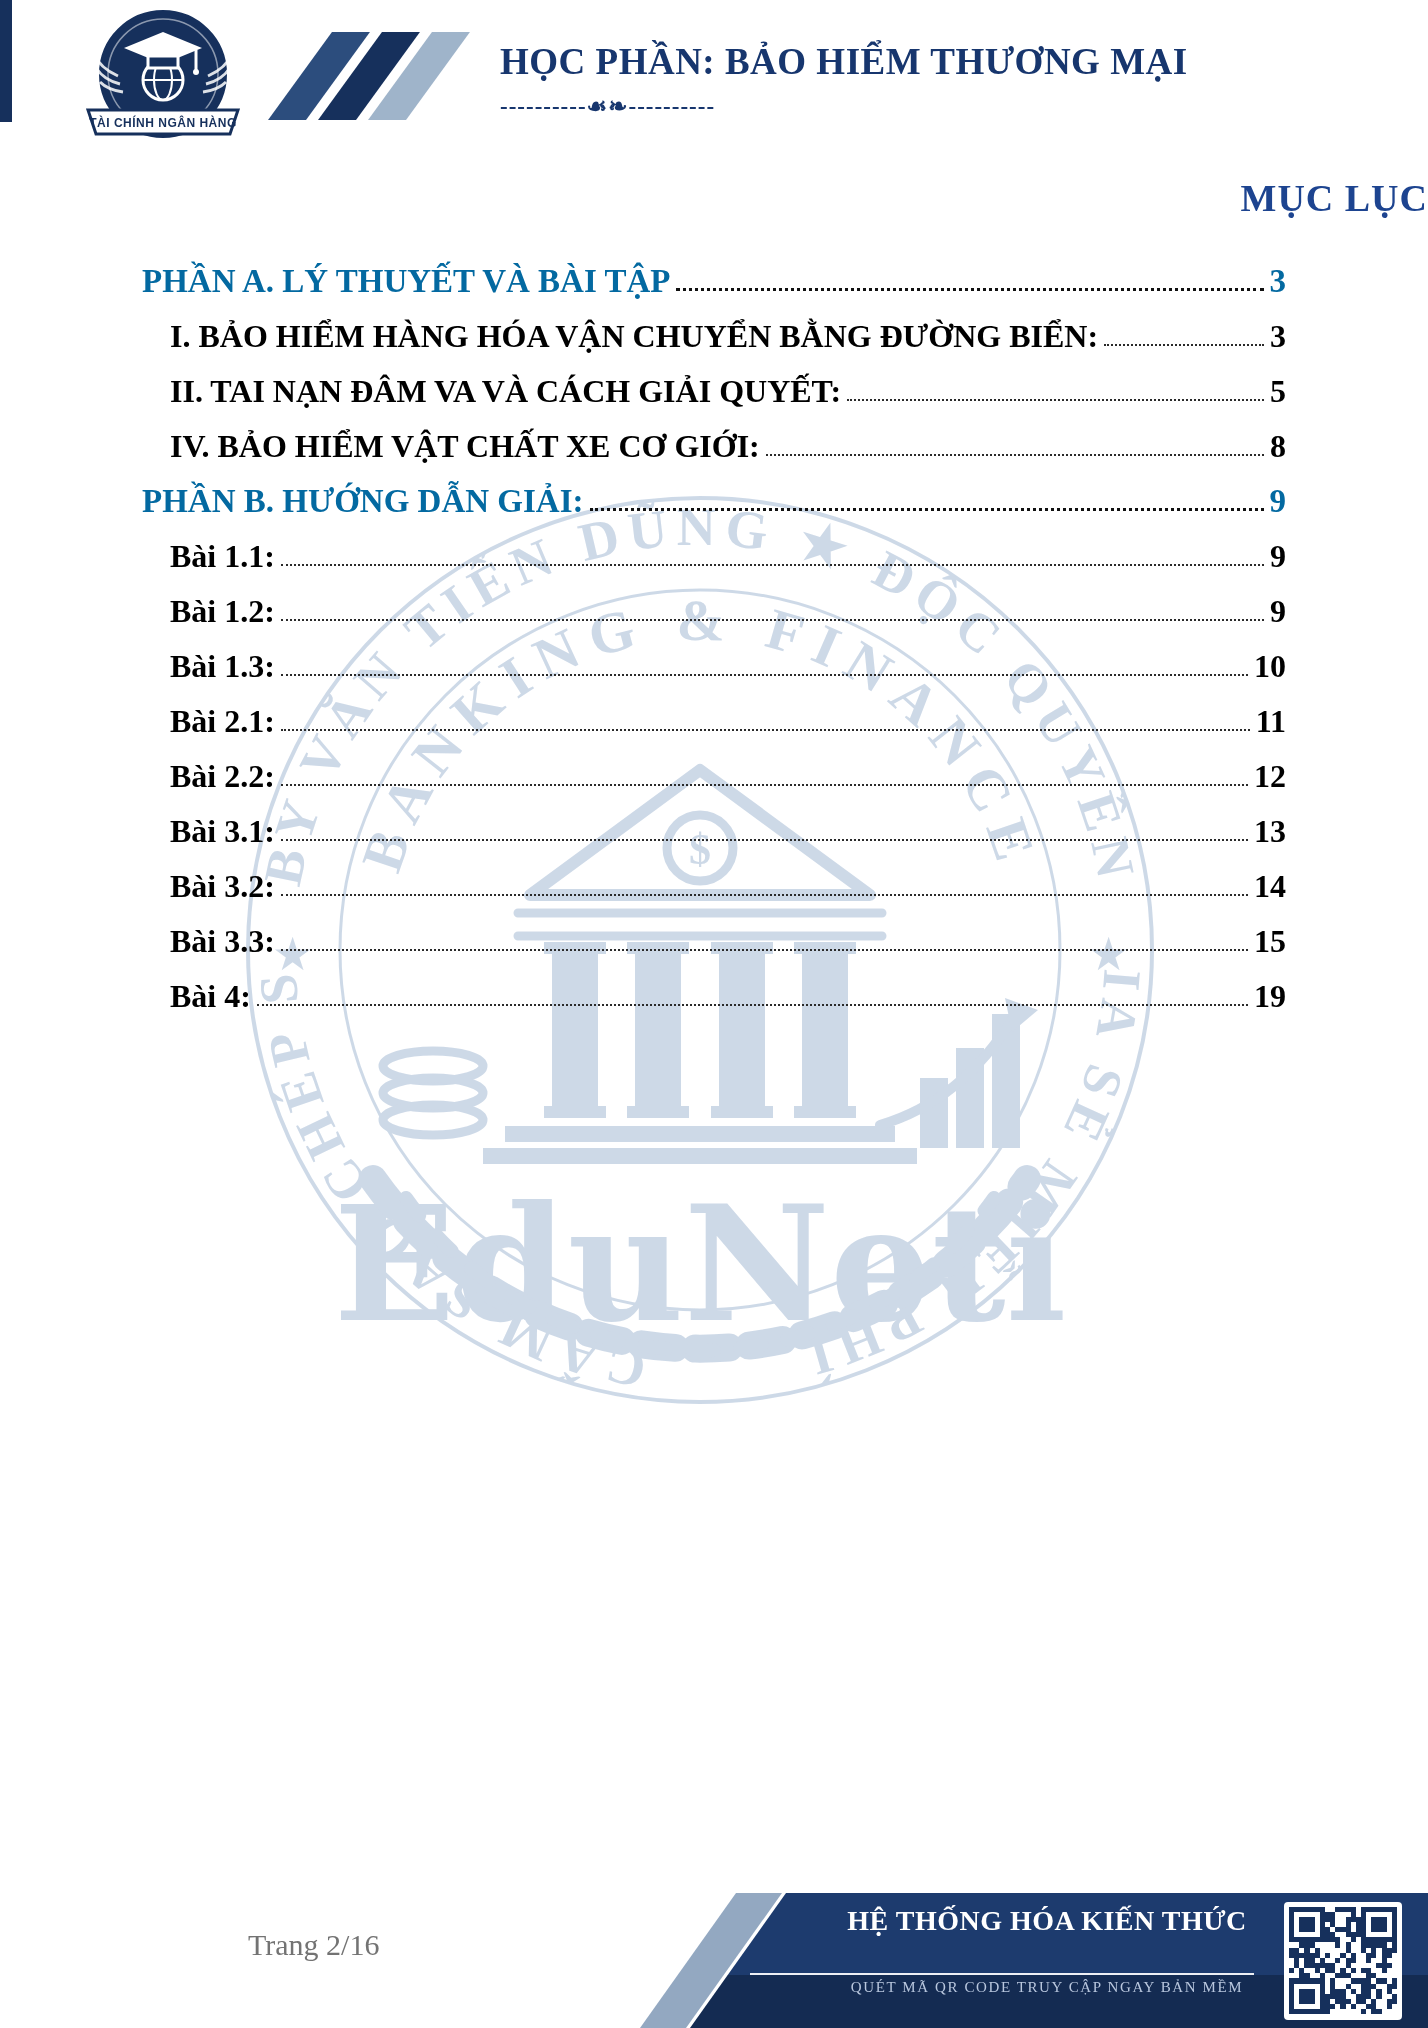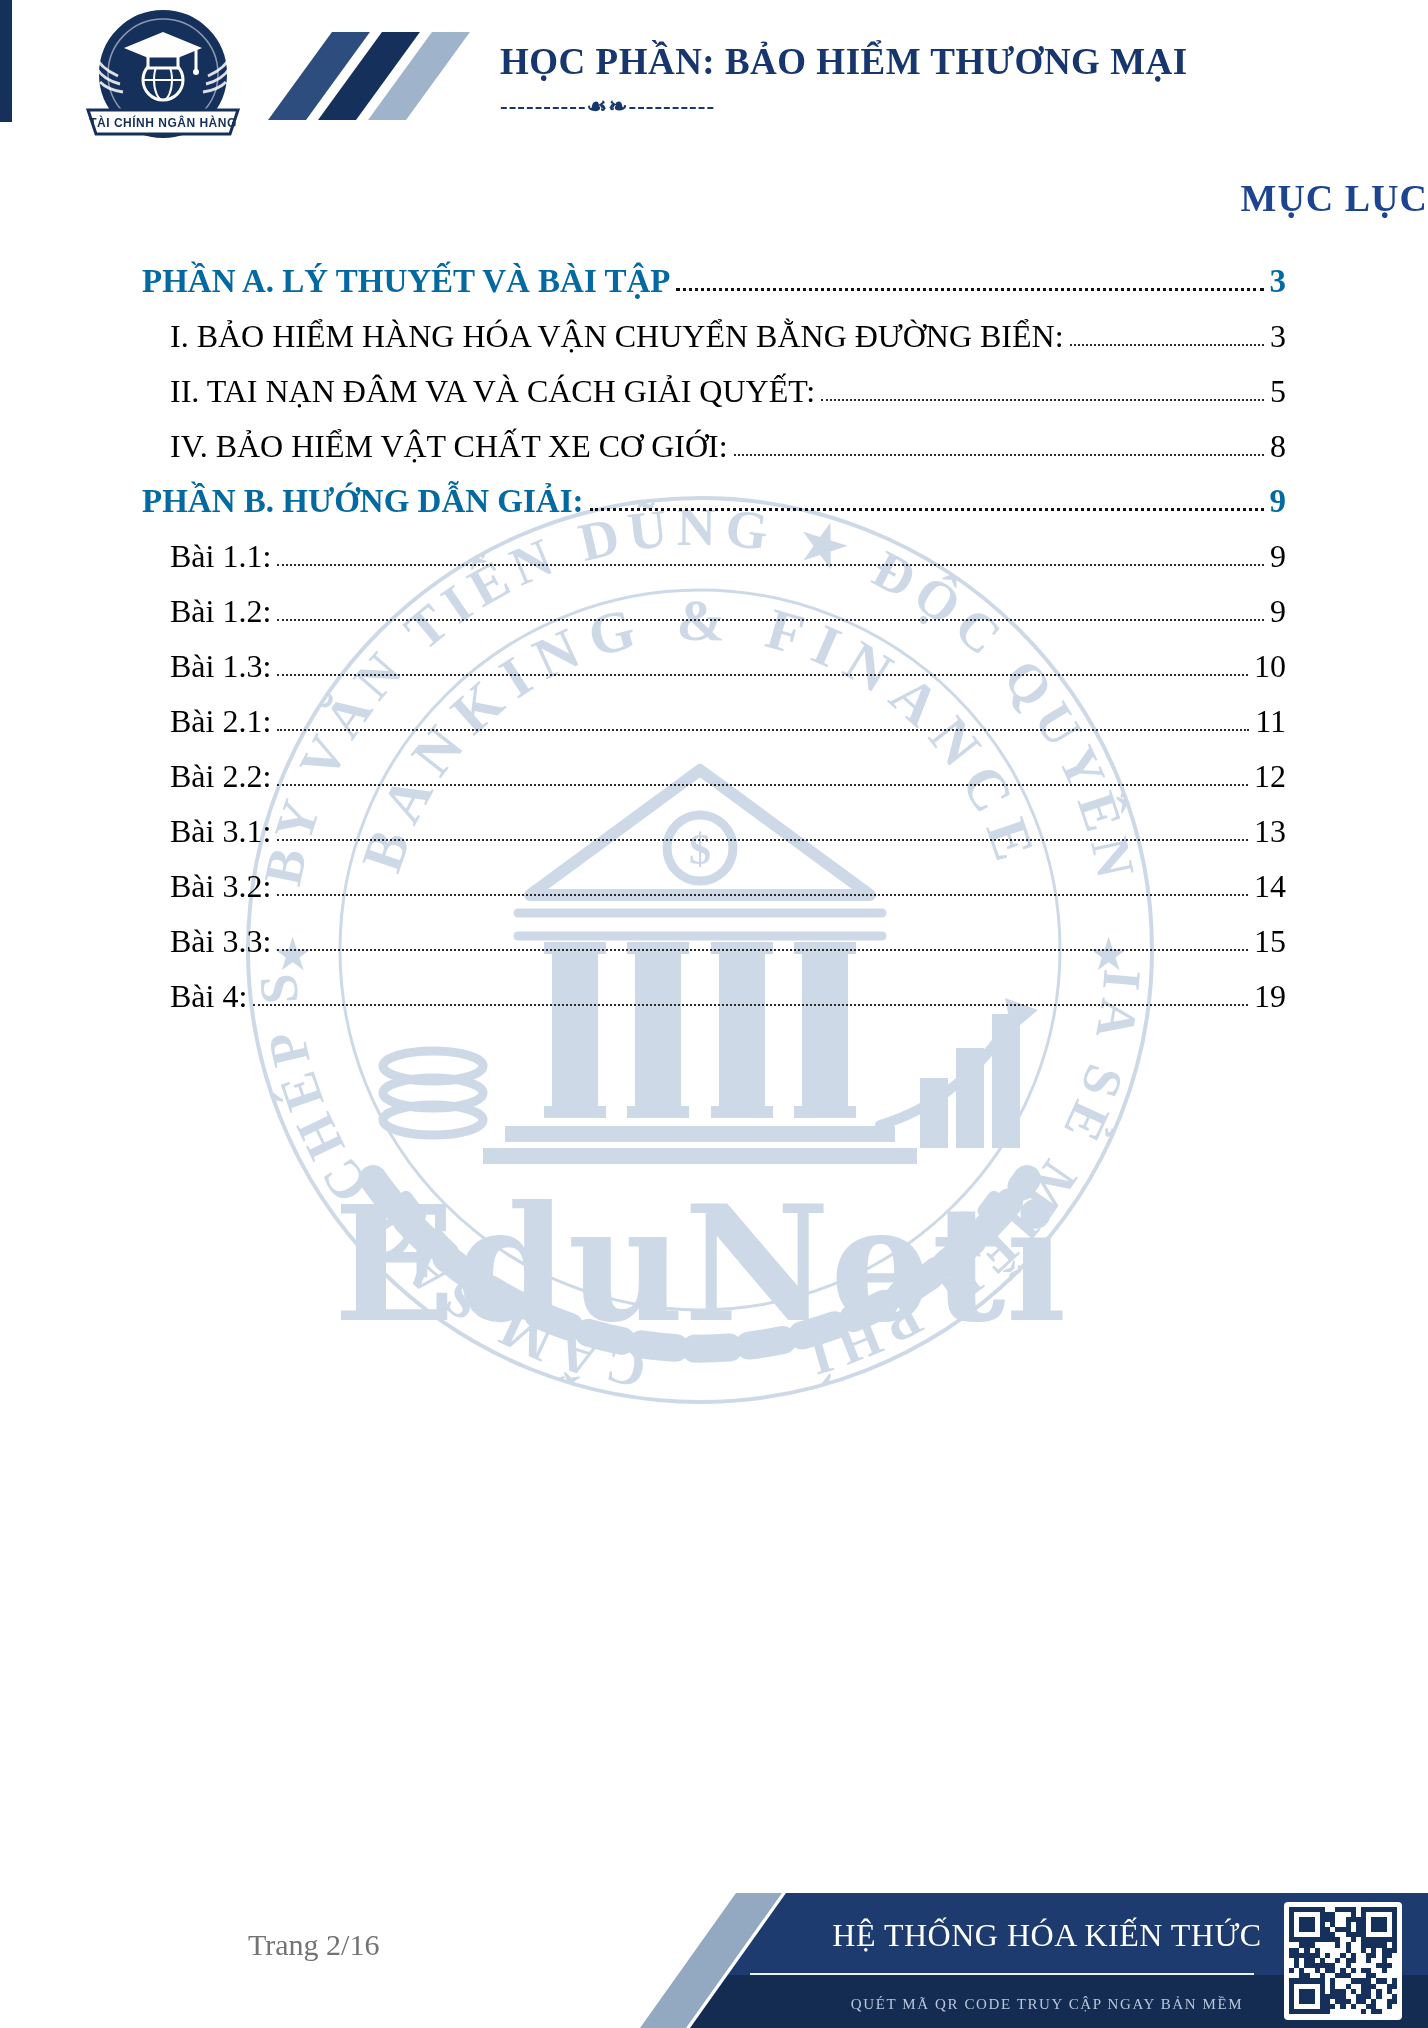--- a/index.html
+++ b/index.html
@@ -15,21 +15,21 @@
   .stripe.s1{left:0;background:#2c4d7d;}
   .stripe.s2{left:50px;background:#16305c;}
   .stripe.s3{left:100px;background:#9fb4ca;}
   .head-title-wrap{position:absolute;left:500px;top:40px;width:760px;text-align:left;color:#17366e;}
   .head-title{font-size:37px;font-weight:bold;letter-spacing:.5px;}
   .head-divider{margin-top:10px;font-size:23px;font-weight:bold;letter-spacing:1px;}
   
   .toc-title{position:absolute;left:0;top:176px;width:100%;text-align:right;
     font-size:38px;font-weight:bold;color:#1d4490;letter-spacing:1px;z-index:2;}
   .toc-list{position:absolute;left:142px;right:142px;top:244px;z-index:2;}
-  .toc-row{display:flex;align-items:flex-end;height:55px;}
+  .toc-row{display:flex;align-items:flex-end;height:55px;font-weight:bold;}
   .toc-row .lbl{white-space:nowrap;line-height:1.1;}
   .toc-row .dots{flex:1;min-width:18px;margin:0 6px;border-bottom:2.6px dotted #2a2a2a;
     align-self:flex-end;margin-bottom:8px;}
   .toc-row .pg{white-space:nowrap;line-height:1.1;}
   .toc-row.part{font-weight:bold;font-size:33px;color:#0369a1;}
   .toc-row.part .dots{border-bottom:3.4px dotted #111;}
   .toc-row.section{font-size:32px;color:#000;}
   .toc-row.section .lbl, .toc-row.item .lbl{margin-left:28px;}
   .toc-row.item{font-size:32px;color:#000;}
   
@@ -44,21 +44,21 @@
   .wm-star{font-size:46px;fill:currentColor;}
   
   .page-label{position:absolute;left:248px;bottom:66px;font-size:30px;color:#737373;z-index:3;}
   .footer-accent{position:absolute;bottom:0;left:640px;width:220px;height:135px;
     background:#93a8c1;clip-path:polygon(96px 0,142px 0,46px 100%,0 100%);z-index:2;}
   .footer-banner{position:absolute;bottom:0;left:690px;right:0;height:135px;
     background:linear-gradient(180deg,#1d3b6e 0,#1d3b6e 82px,#142b52 82px,#142b52 100%);
     clip-path:polygon(96px 0,100% 0,100% 100%,0 100%);z-index:3;
     display:flex;align-items:center;}
   .banner-text{flex:1;padding-left:120px;text-align:center;position:relative;height:100%;}
-  .banner-title{margin-top:24px;font-size:32px;font-weight:normal;color:#ffffff;letter-spacing:.5px;}
+  .banner-title{margin-top:12px;font-size:28px;font-weight:bold;color:#ffffff;letter-spacing:.5px;}
   .banner-sep{position:absolute;left:60px;right:30px;top:80px;height:2px;background:rgba(255,255,255,.92);}
   .banner-subtitle{margin-top:42px;font-size:15px;color:#b9c7de;letter-spacing:1.6px;}
   .qr-box{width:108px;height:108px;background:#ffffff;border-radius:4px;margin-right:26px;
     padding:5px;display:grid;grid-template-columns:repeat(21,1fr);grid-template-rows:repeat(21,1fr);flex:0 0 auto;}
   .qm{background:transparent;}
   .qm.on{background:#16305c;}
 </style>
 </head>
 <body>
 

